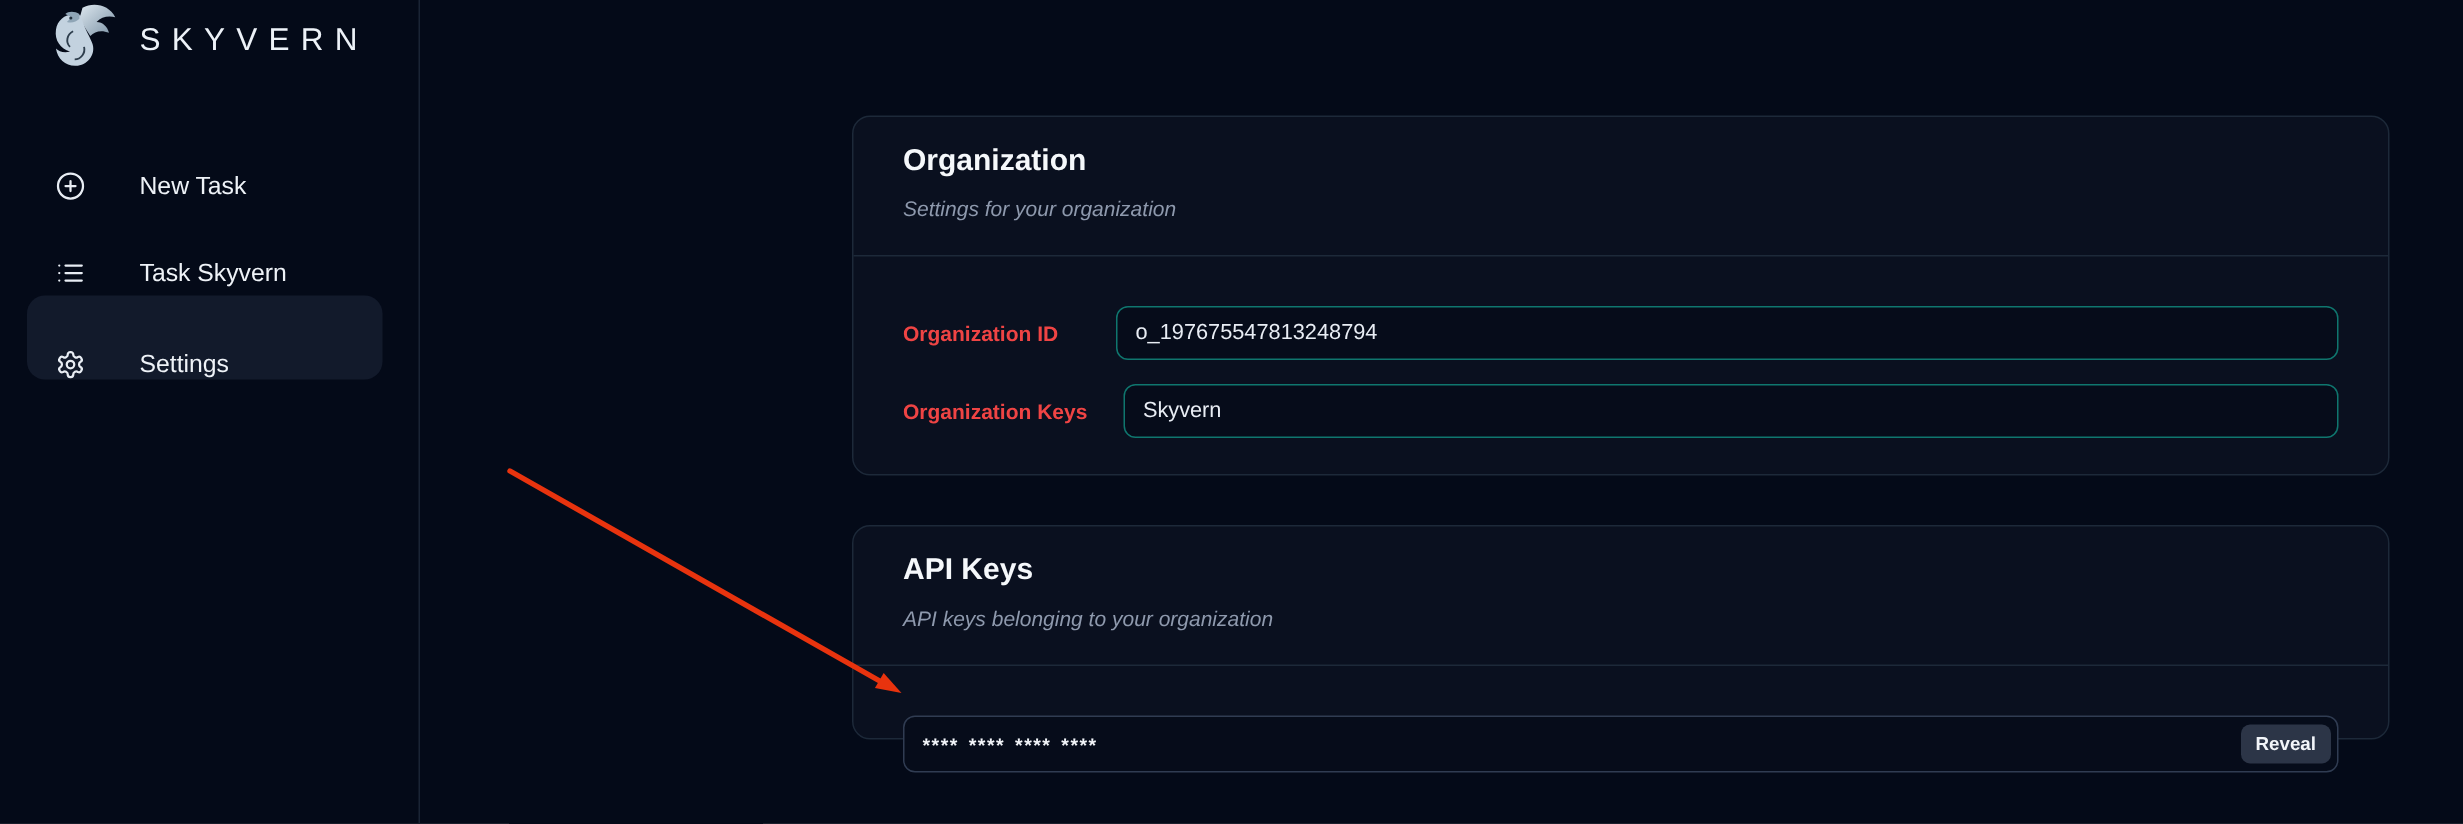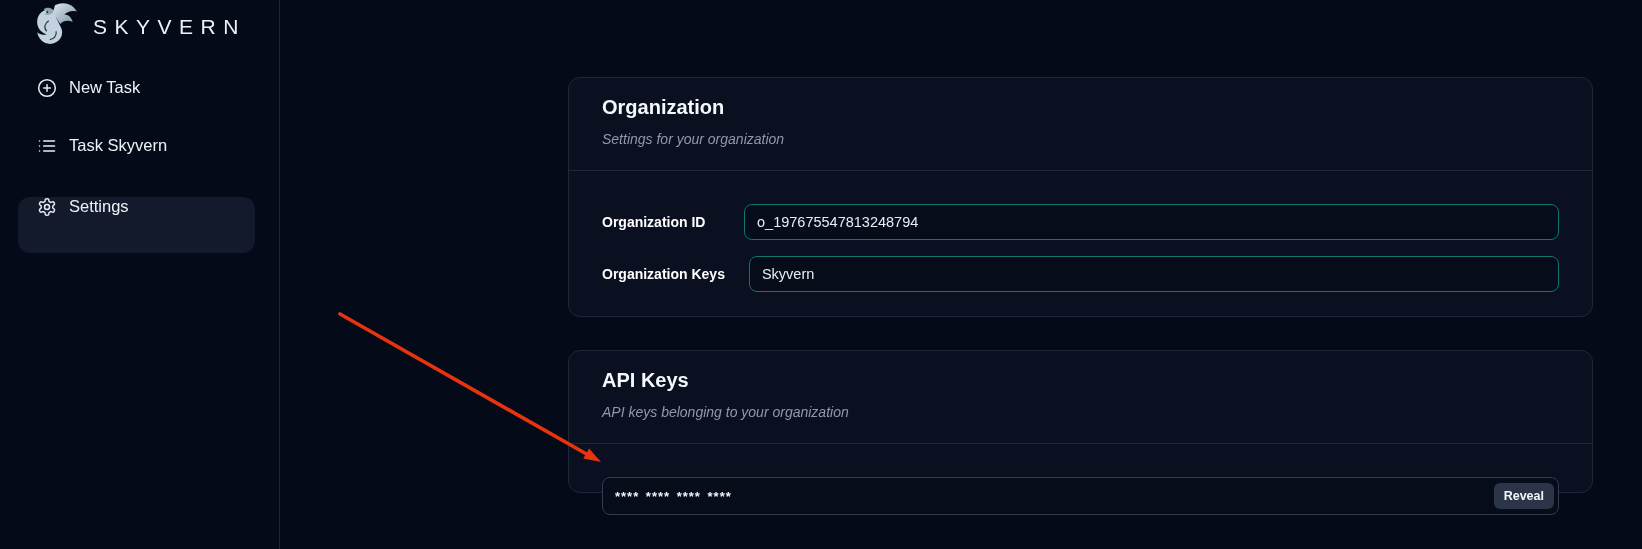--- a/index.html
+++ b/index.html
@@ -11,21 +11,21 @@
 
   
   .sidebar {
     position:absolute; left:0; top:0; width:280px; height:549px;
     box-sizing:border-box; border-right:1px solid #1a2435; background:#040a18;
   }
   .logo-row { position:absolute; left:30px; top:2px; height:50px; display:flex; align-items:center; gap:13px; cursor:pointer; }
   .wordmark { color:#edf2f8; font-size:21px; font-weight:400; letter-spacing:7.5px; }
   .nav-item {
     position:absolute; left:18px; width:237px; height:56px; box-sizing:border-box;
-    display:flex; align-items:flex-start; gap:12px; padding-left:19px;
+    display:flex; align-items:flex-end; gap:36px; padding-left:19px;
     border-radius:12px; color:#eef2f7; font-size:16.5px; cursor:pointer;
   }
   .nav-item.active { background:#121a2b; }
   .nav-icon { display:flex; align-items:center; justify-content:center; width:20px; height:20px; }
   .nav-icon svg { stroke:#e8edf4; fill:none; stroke-width:1.8; stroke-linecap:round; stroke-linejoin:round; }
 
   
   .card {
     position:absolute; left:568px; width:1025px; box-sizing:border-box;
     background:#0a101f; border:1px solid #1d2939; border-radius:12px;
@@ -33,21 +33,21 @@
   #org-card { top:77px;  height:240px; }
   #api-card { top:350px; height:143px; }
   .card-header { padding:20px 33px 0 33px; }
   .card-title { color:#f5f8fb; font-size:20px; font-weight:700; line-height:18px; }
   .card-sub   { margin-top:14px; color:#8e99ad; font-size:14px; line-height:18px;font-style:italic; }
   .card-divider { height:0; border-top:1px solid #1d2939; margin-top:22px; }
   .card-body { padding:33px 33px 0 33px; }
 
   .field-row { display:flex; align-items:center; gap:24px; }
   .field-row + .field-row { margin-top:16px; }
-  .field-label { min-width:118px; color:#ffffff; font-size:14px; font-weight:600; white-space:nowrap; }
+  .field-label { min-width:118px; color:#ef4444; font-size:14px; font-weight:600; white-space:nowrap; }
   .text-input {
     flex:1; height:36px; box-sizing:border-box;
     background:#060c1a; border:1px solid #0f766e; border-radius:8px;
     color:#e8edf4; font-size:14.5px; padding:0 12px; font-family:inherit; outline:none;
   }
 
   .key-input-wrap { position:relative; display:flex; align-items:center; }
   .key-input {
     flex:1; height:38px; box-sizing:border-box;
     background:#060c1a; border:1px solid #303c52; border-radius:8px;

